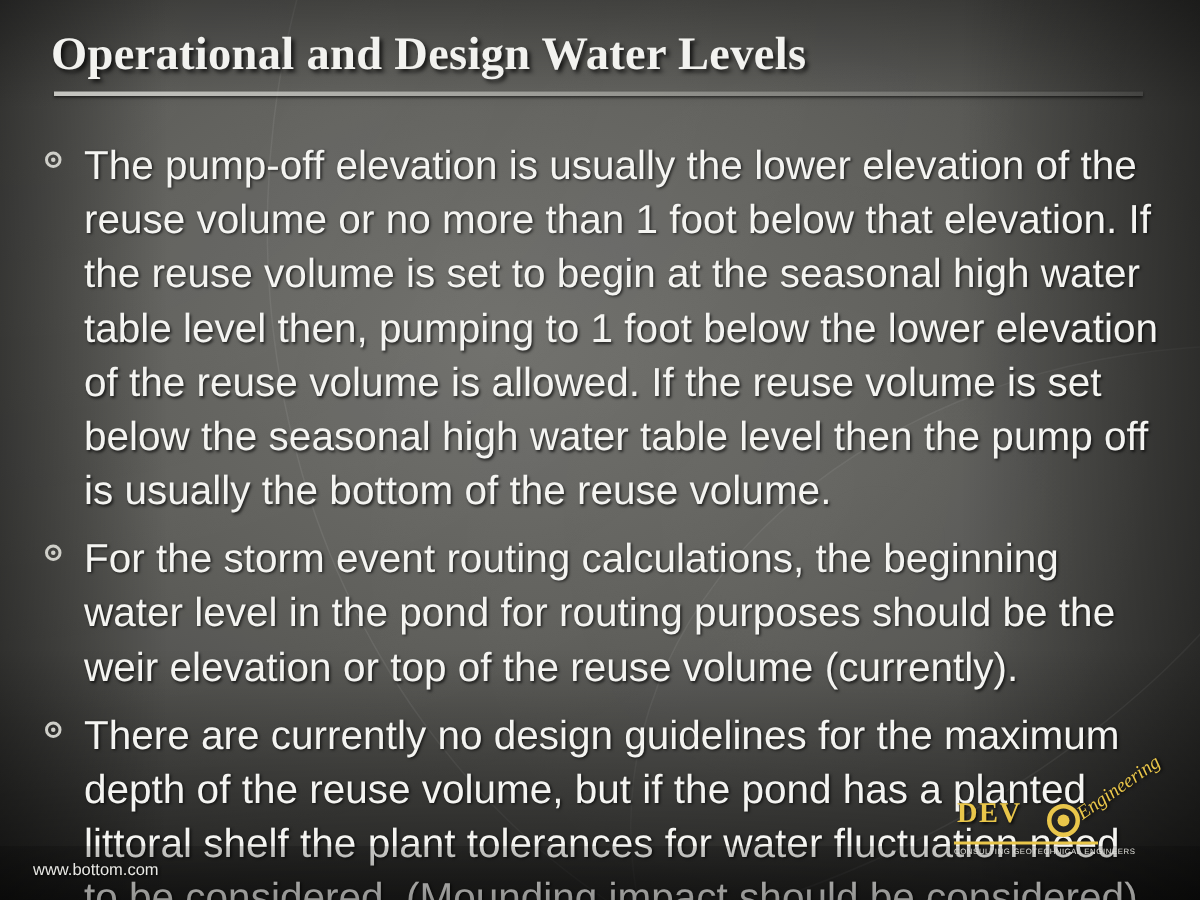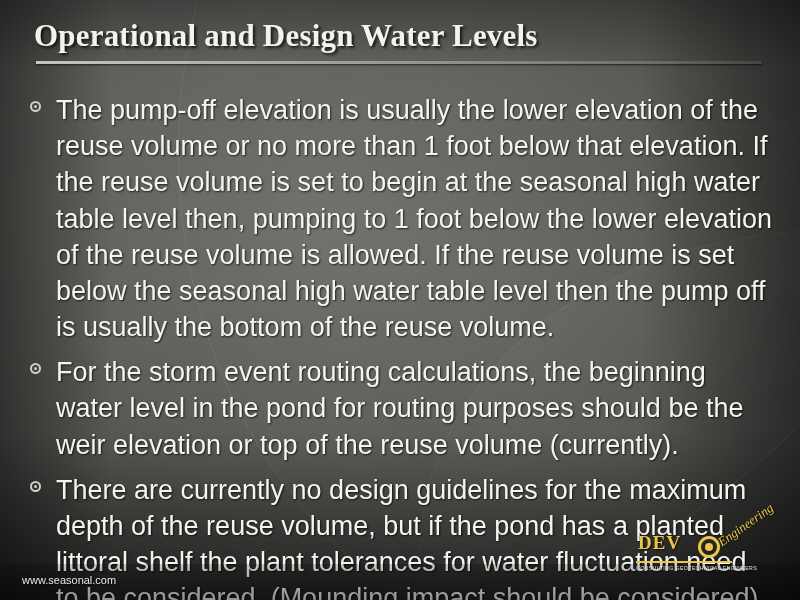--- a/index.html
+++ b/index.html
@@ -247,21 +247,21 @@
 
     <div class="bullet">
       <div class="bullet-marker"><span class="ring"></span></div>
       <div class="bullet-text">There are currently no design guidelines for the maximum depth of the reuse volume, but if the pond has a planted littoral shelf the plant tolerances for water fluctuation need to be considered.  (Mounding impact should be considered).</div>
     </div>
 
   </div>
 
   <div class="footer-bar"></div>
 
-  <div class="footer-url">www.seasonal.com</div>
+  <div class="footer-url">www.bottom.com</div>
 
   <div class="logo">
     <div class="logo-devo">DEV</div>
     <div class="logo-o"></div>
     <div class="logo-bar"></div>
     <div class="logo-sub">CONSULTING  GEOTECHNICAL  ENGINEERS</div>
     <div class="logo-script">Engineering</div>
   </div>
 
 </div>

